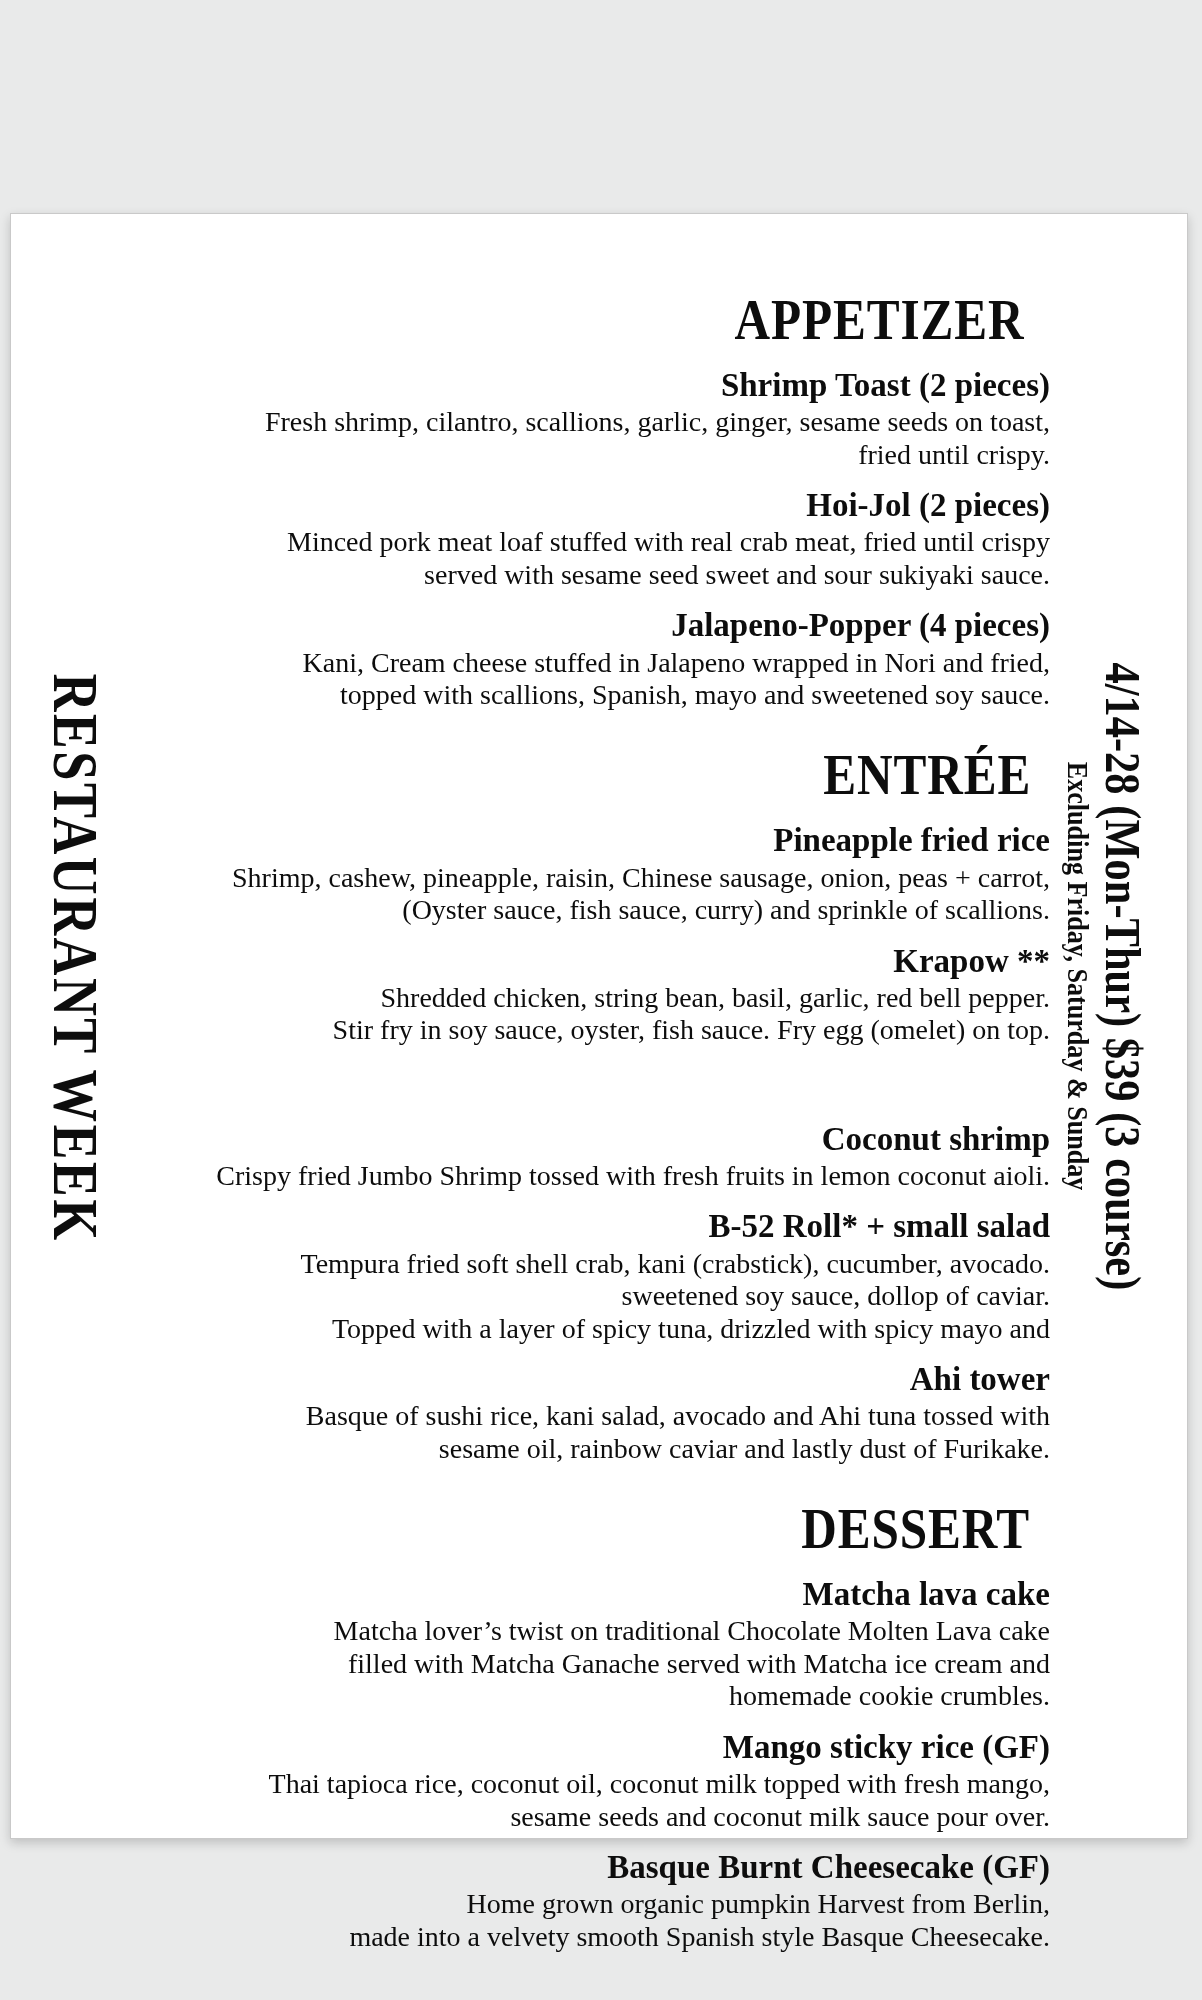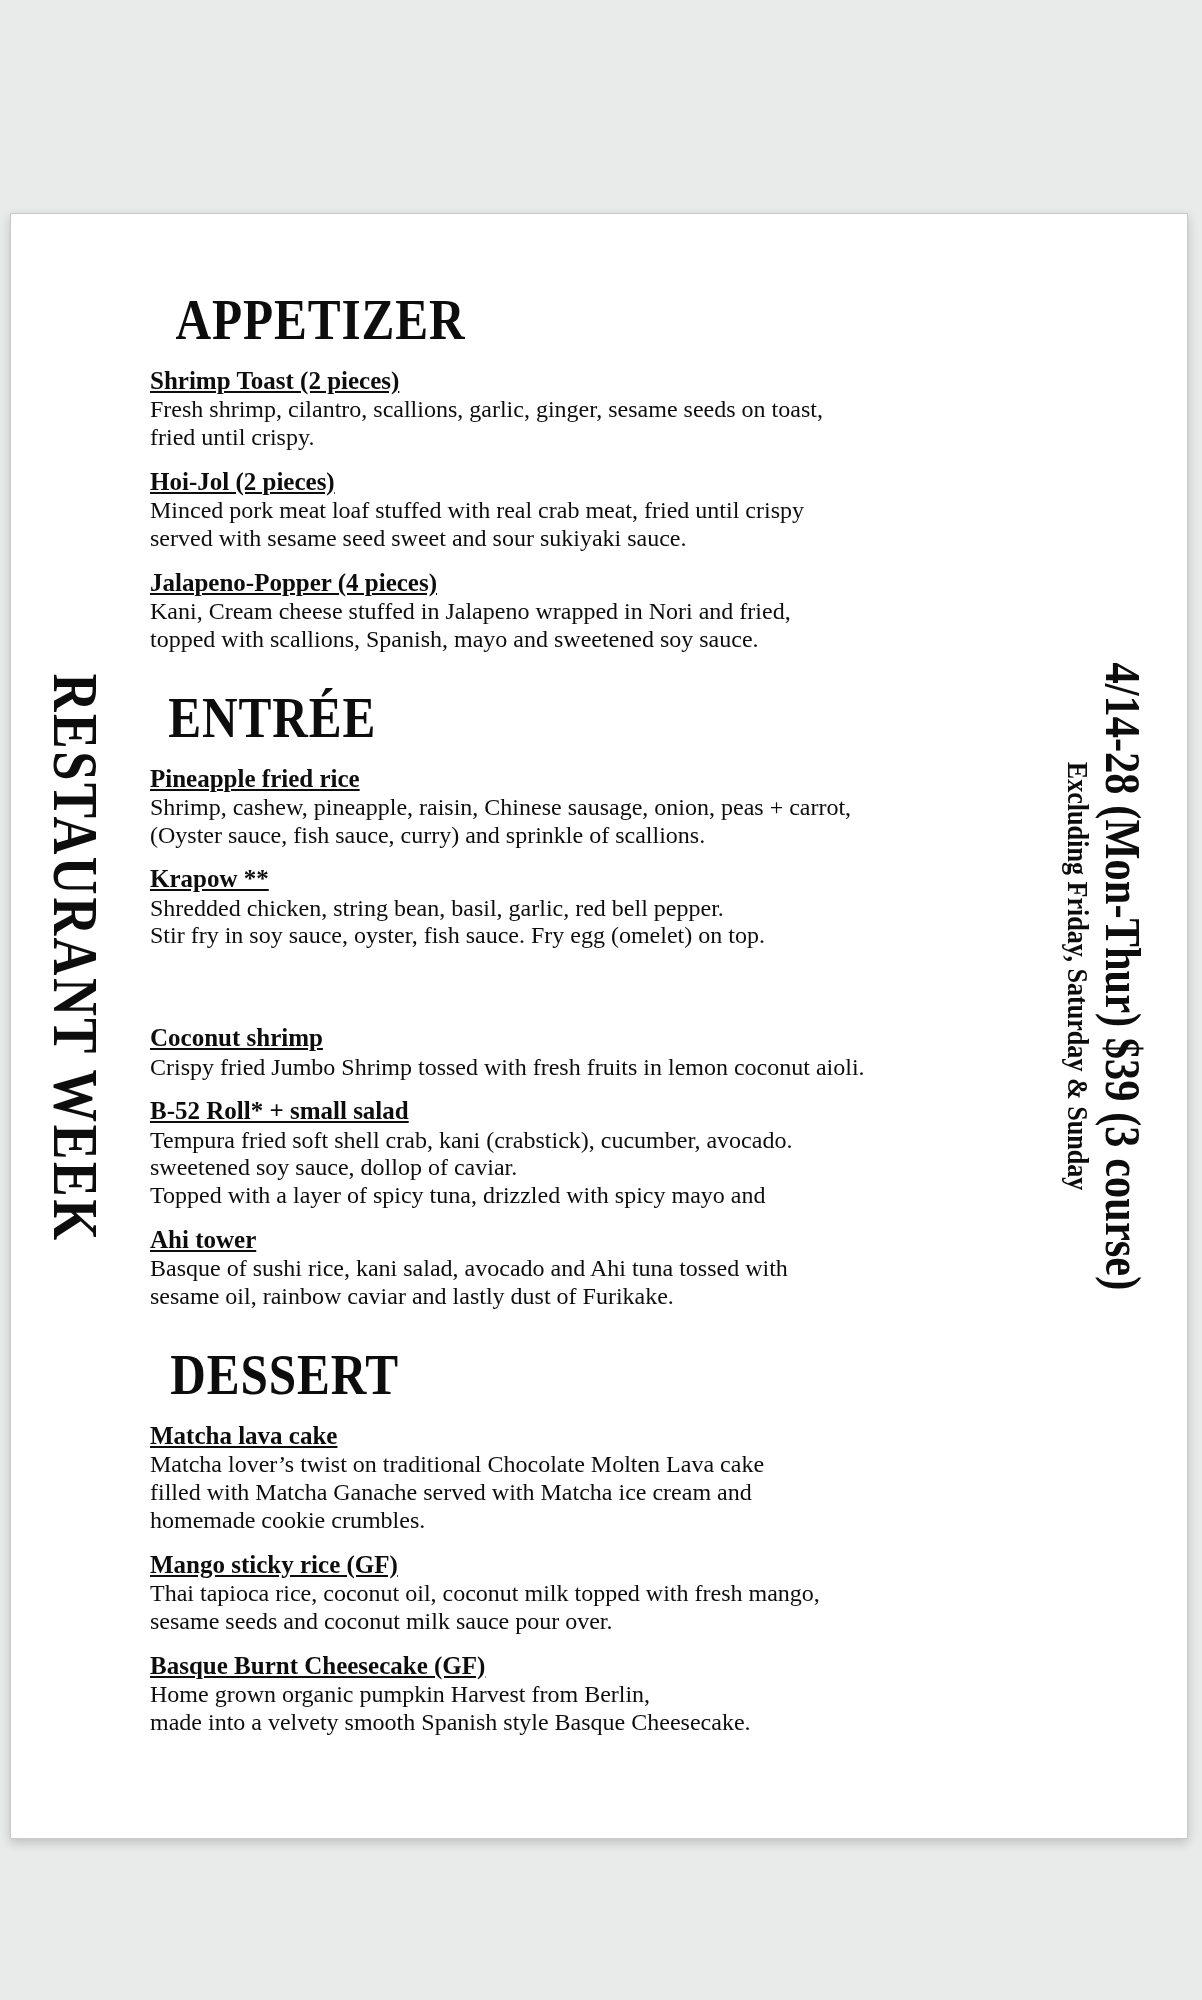--- a/index.html
+++ b/index.html
@@ -17,44 +17,43 @@
     background: #ffffff;
     border: 1px solid #c9c9c9;
     box-shadow: 0 4px 10px rgba(0,0,0,0.18);
     box-sizing: border-box;
   }
   .menu-col {
     position: absolute;
     left: 139px; top: 0;
     width: 900px;
     padding-top: 76px;
-    text-align: left;
+    text-align: right;
     color: #0d0d0d;
   }
   .section { margin-top: 34px; }
   .section:first-child { margin-top: 0; }
   .section-heading {
     font-size: 58px;
     font-weight: 700;
     line-height: 1.05;
     letter-spacing: 1px;
     white-space: nowrap;
   }
   .squeeze { display: inline-block; transform: scaleX(0.85); }
   .menu-item { margin-top: 14px; }
   .menu-item.gap-lg { margin-top: 72px; }
   .item-title {
-    font-size: 25px;
+    font-size: 33px;
     font-weight: 700;
     line-height: 1.25;
     white-space: nowrap;
-    text-decoration: underline;
   }
   .item-desc {
-    font-size: 24px;
+    font-size: 28px;
     line-height: 1.16;
     white-space: nowrap;
   }
   
   .v-left {
     position: absolute;
     left: 100px; top: 397px;
     width: 600px; height: 72px;
     transform-origin: 0 0;
     transform: rotate(90deg);

